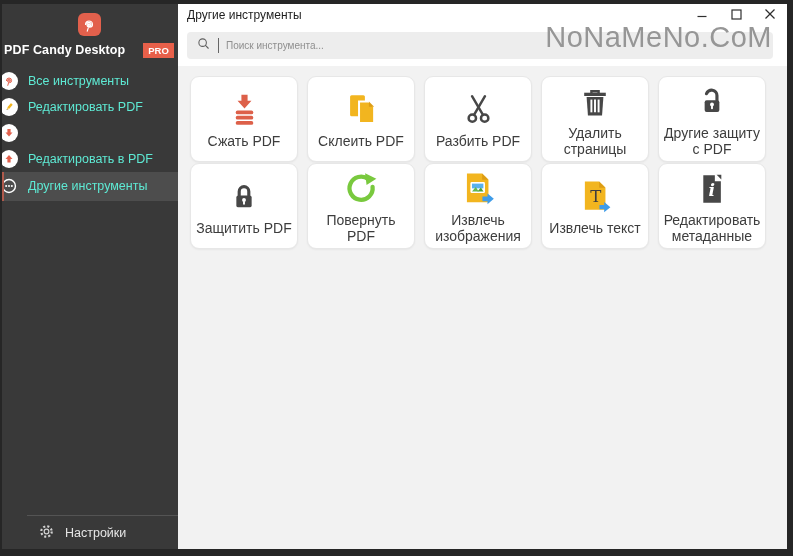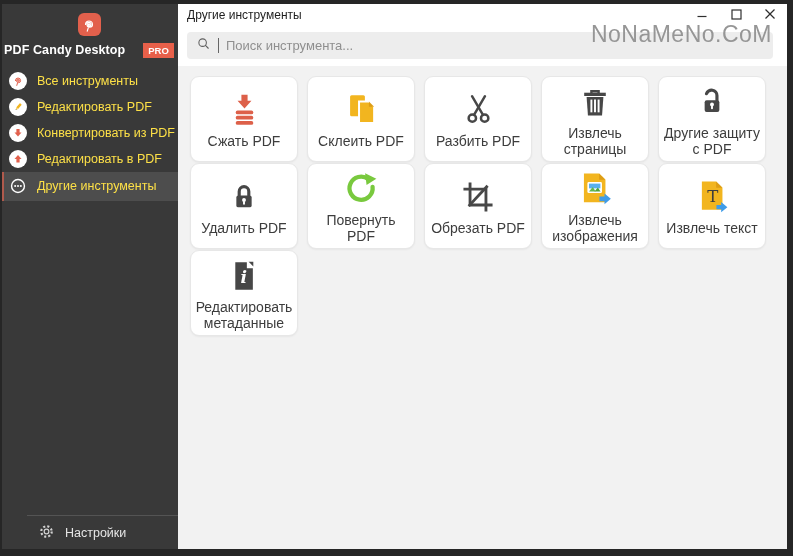--- a/index.html
+++ b/index.html
@@ -16,21 +16,21 @@
     display:flex;flex-direction:column;z-index:2;}
   .logo-block{display:flex;flex-direction:column;align-items:center;padding-top:9px;}
   .logo-sq{width:23px;height:23px;border-radius:6px;background:#e2604c;display:flex;
     align-items:center;justify-content:center;}
   .brand-row{display:flex;align-items:center;margin-top:7px;}
   .brand-name{color:#fff;font-size:12.5px;font-weight:bold;letter-spacing:.1px;}
   .pro-badge{background:#e8604a;color:#fff;font-size:9.5px;font-weight:bold;border-radius:0;
     padding:2.5px 5px;margin-left:18px;line-height:1;}
   .side-menu{margin-top:10px;}
   .side-item{position:relative;height:26px;display:flex;align-items:center;gap:10px;
-    padding-left:9px;color:#fde047;font-size:12.5px;cursor:pointer;}
+    padding-left:0;color:#5eead4;font-size:12.5px;cursor:pointer;}
   .side-item.selected{background:#4d4d4d;height:29px;}
   .side-item.selected::before{content:'';position:absolute;left:0;top:0;bottom:0;width:4px;background:#b05a4c;}
   .side-ic{width:18px;height:18px;border-radius:50%;display:flex;align-items:center;
     justify-content:center;flex:none;}
   .side-ic.bubble{background:#fff;}
   .side-bottom{margin-top:auto;margin-left:27px;}
   .side-divider{border-top:1px solid rgba(255,255,255,.14);margin:0 0 0 0;}
   .settings-row{height:33px;display:flex;align-items:center;gap:10px;padding-left:11px;
     color:#e6e6e6;font-size:12.5px;cursor:pointer;}
 
@@ -38,24 +38,24 @@
   .main{position:absolute;left:173px;top:4px;right:6px;bottom:7px;background:#f2f2f2;overflow:hidden;}
   .titlebar{height:22px;background:#fff;display:flex;align-items:center;padding-left:14px;}
   .page-title{font-size:12px;color:#1e1e1e;}
   .win-controls{margin-left:auto;display:flex;align-items:center;height:100%;}
   .win-btn{width:34px;height:100%;display:flex;align-items:center;justify-content:center;
     background:transparent;border:none;cursor:pointer;padding:0;}
   .search-wrap{background:#fff;padding:6px 14px 7px;}
   .search-box{height:27px;background:#ededed;border-radius:4px;display:flex;align-items:center;
     padding:0 9px;gap:7px;}
   .caret{width:1px;height:15px;background:#666;flex:none;}
-  .search-input{flex:1;border:none;background:transparent;outline:none;font-size:13px;color:#333;
+  .search-input{flex:1;border:none;background:transparent;outline:none;font-size:10px;color:#333;
     font-family:"Liberation Sans","DejaVu Sans",sans-serif;padding:0;}
   .search-input::placeholder{color:#8f8f8f;opacity:1;}
-  .watermark{position:absolute;top:17px;right:15px;font-size:23px;color:#969696;z-index:5;
+  .watermark{position:absolute;top:17px;right:15px;font-size:29px;color:#969696;z-index:5;
     pointer-events:none;letter-spacing:.5px;}
   .content{padding:10px 0 0 17px;}
   .tools-grid{display:grid;grid-template-columns:repeat(5,108px);grid-auto-rows:86px;gap:1px 9px;}
   .card{background:#fff;border:1px solid #e7e7e7;border-radius:9px;display:flex;flex-direction:column;
     align-items:center;justify-content:center;cursor:pointer;box-shadow:0 1px 2px rgba(0,0,0,.05);}
   .card-ic{height:42px;display:flex;align-items:center;justify-content:center;}
   .card-label{font-size:14px;color:#3d3d3d;text-align:center;line-height:1.16;padding:0 3px;margin-top:2px;}
 </style>
 </head>
 <body>
@@ -96,21 +96,20 @@
             </svg>
           </span>
           <span class="side-label">Редактировать PDF</span>
         </div>
         <div class="side-item">
           <span class="side-ic bubble">
             <svg width="12" height="12" viewBox="0 0 24 24">
               <path d="M12 19 L5 11 h3.8 V4 h6.4 v7 H19 Z" fill="#e2604c"></path>
             </svg>
           </span>
-          <span class="side-label">Конвертировать из PDF</span>
         </div>
         <div class="side-item">
           <span class="side-ic bubble">
             <svg width="12" height="12" viewBox="0 0 24 24">
               <path d="M12 19 L5 11 h3.8 V4 h6.4 v7 H19 Z" fill="#e2604c" transform="rotate(180 12 11.5)"></path>
             </svg>
           </span>
           <span class="side-label">Редактировать в PDF</span>
         </div>
         <div class="side-item selected">
@@ -217,21 +216,21 @@
             <span class="card-ic">
               <svg width="36" height="36" viewBox="0 0 24 24">
                 <path d="M9.6 6.2 V4.8 h4.8 v1.4" fill="none" stroke="#474747" stroke-width="1.6"></path>
                 <line x1="4.8" y1="6.9" x2="19.2" y2="6.9" stroke="#474747" stroke-width="2.2"></line>
                 <path d="M6.4 8.6 h11.2 l-0.9 12.4 h-9.4 Z" fill="#474747"></path>
                 <line x1="9.6" y1="10.4" x2="9.6" y2="18.9" stroke="#fff" stroke-width="1.3"></line>
                 <line x1="12" y1="10.4" x2="12" y2="18.9" stroke="#fff" stroke-width="1.3"></line>
                 <line x1="14.4" y1="10.4" x2="14.4" y2="18.9" stroke="#fff" stroke-width="1.3"></line>
               </svg>
             </span>
-            <span class="card-label">Извлечь страницы</span>
+            <span class="card-label">Удалить страницы</span>
           </div>
           <div class="card">
             <span class="card-ic">
               <svg width="36" height="36" viewBox="0 0 24 24">
                 <path d="M15.3 10.8 V7.7 a3.6 3.6 0 0 0 -7 -1.2" fill="none" stroke="#474747" stroke-width="2.1" stroke-linecap="round" stroke-linejoin="round"></path>
                 <rect x="7.1" y="10.8" width="9.8" height="7.9" rx="1.3" fill="#474747"></rect>
                 <circle cx="12" cy="13.7" r="1.3" fill="#fff"></circle>
                 <rect x="11.35" y="14.3" width="1.3" height="2.5" rx="0.6" fill="#fff"></rect>
               </svg>
             </span>
@@ -239,40 +238,30 @@
           </div>
           <div class="card">
             <span class="card-ic">
               <svg width="36" height="36" viewBox="0 0 24 24">
                 <path d="M8.8 11 V8.3 a3.2 3.2 0 0 1 6.4 0 V11" fill="none" stroke="#474747" stroke-width="2.1" stroke-linecap="round" stroke-linejoin="round"></path>
                 <rect x="6.9" y="11" width="10.2" height="7.9" rx="1.3" fill="#474747"></rect>
                 <circle cx="12" cy="14" r="1.3" fill="#fff"></circle>
                 <rect x="11.35" y="14.6" width="1.3" height="2.5" rx="0.6" fill="#fff"></rect>
               </svg>
             </span>
-            <span class="card-label">Удалить PDF</span>
+            <span class="card-label">Защитить PDF</span>
           </div>
           <div class="card">
             <span class="card-ic">
               <svg width="38" height="38" viewBox="0 0 24 24">
                 <path d="M16.6 5.8 A7.3 7.3 0 1 0 19.3 10.6" fill="none" stroke="#79c93e" stroke-width="2.7" stroke-linecap="round" stroke-linejoin="round"></path>
                 <path d="M14.6 2.1 L21.7 5.5 L15.5 9.4 Z" fill="#79c93e"></path>
               </svg>
             </span>
             <span class="card-label">Повернуть PDF</span>
-          </div>
-          <div class="card">
-            <span class="card-ic">
-              <svg width="36" height="36" viewBox="0 0 24 24">
-                <path d="M6.7 2.3 V17.3 H21.7" fill="none" stroke="#474747" stroke-width="1.9"></path>
-                <path d="M2.3 6.7 H17.3 V21.7" fill="none" stroke="#474747" stroke-width="1.9"></path>
-                <line x1="18.4" y1="4.5" x2="5.8" y2="18.1" stroke="#474747" stroke-width="1.9"></line>
-              </svg>
-            </span>
-            <span class="card-label">Обрезать PDF</span>
           </div>
           <div class="card">
             <span class="card-ic">
               <svg width="38" height="38" viewBox="0 0 24 24">
                 <path d="M5 2.2 H14.6 L18.6 6.2 V20.4 H5 Z" fill="#f2b51f"></path>
                 <path d="M14.6 2.2 V6.2 H18.6 Z" fill="#dd9d15"></path>
                 <rect x="7.2" y="7.6" width="9.2" height="7" rx="0.9" fill="#fff"></rect>
                 <rect x="8.2" y="8.6" width="7.2" height="3" fill="#5ab0ee"></rect>
                 <path d="M8.2 13.6 L10.6 10.7 L12.4 13.6 Z" fill="#63b74f"></path>
                 <path d="M11.6 13.6 L13.8 11 L15.5 13.6 Z" fill="#4ea23a"></path>

